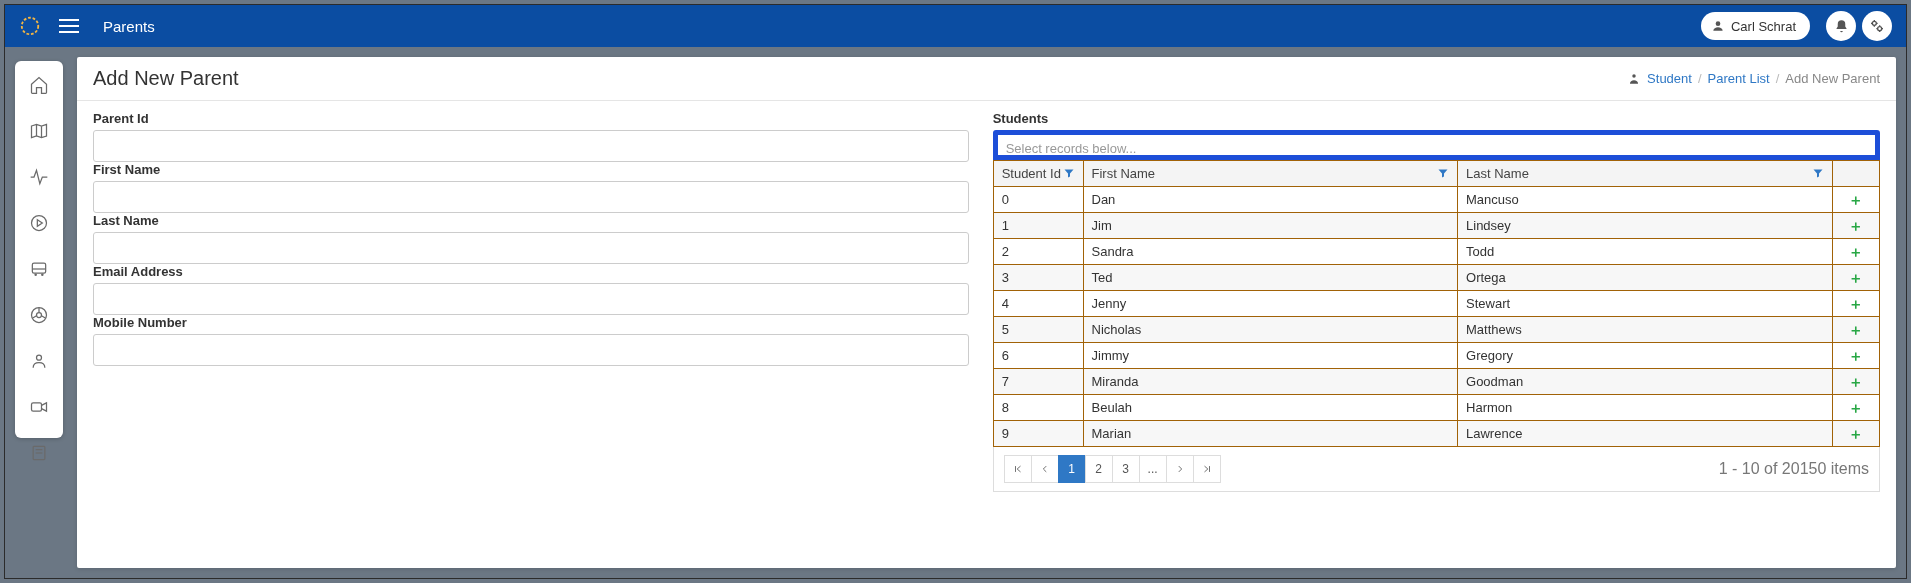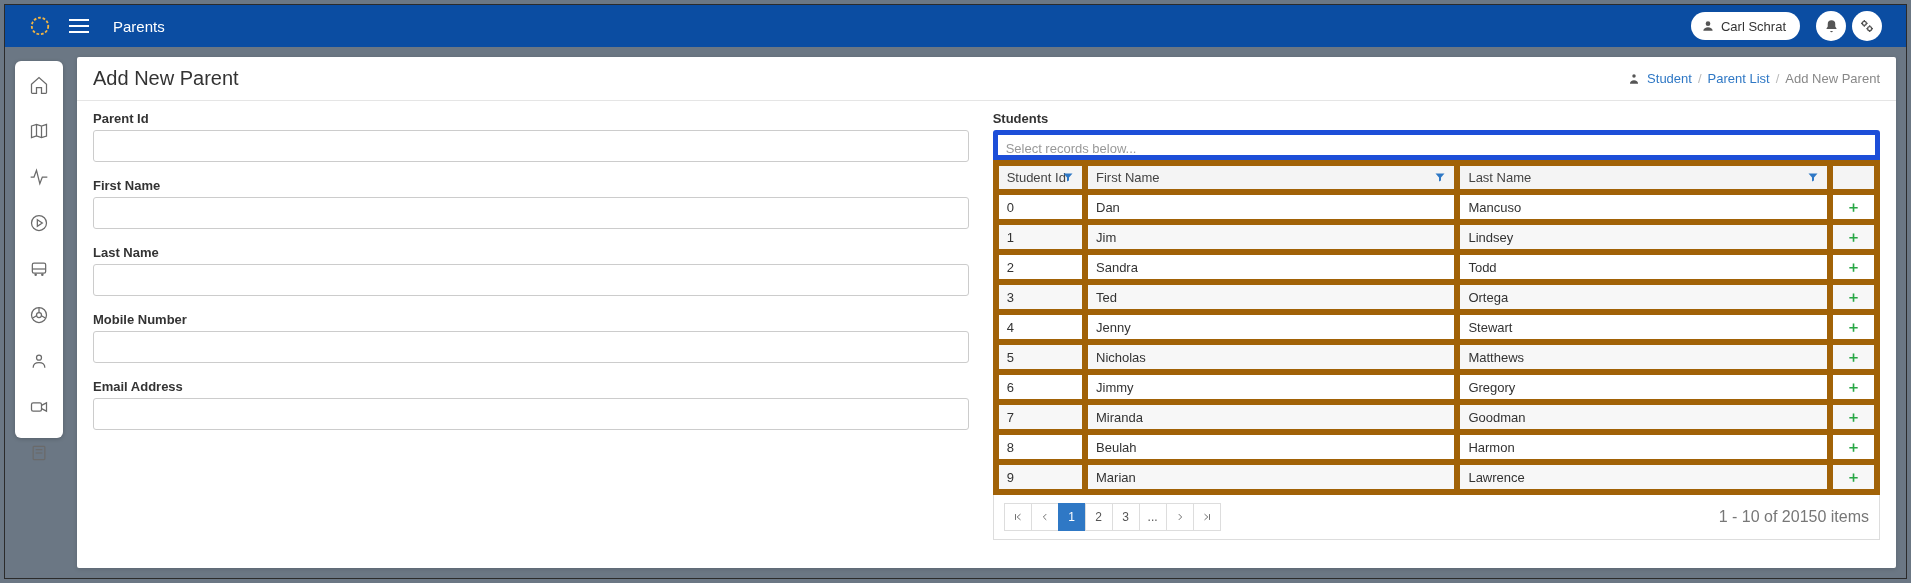--- a/index.html
+++ b/index.html
@@ -19,21 +19,21 @@
     background: #6b7784;
     border: 1px solid #2b2b2b;
   }
 
   
   .topbar {
     background: #0b4da2;
     height: 42px;
     display: flex;
     align-items: center;
-    padding: 0 24px;
+    padding: 0 14px;
     color: #fff;
   }
   .brand-logo {
     width: 22px; height: 22px;
     margin-right: 18px;
     display: flex; align-items: center; justify-content: center;
   }
   .hamburger {
     width: 20px; height: 14px;
     display: flex; flex-direction: column; justify-content: space-between;
@@ -111,21 +111,21 @@
   .crumbs a { color:#2f78c5; text-decoration:none; cursor:pointer; }
   .crumbs .sep { color:#bbb; }
   .crumb-icon { color:#555; display:inline-flex; }
 
   .content-body {
     display:flex;
     padding: 10px 16px 14px 16px;
     gap: 24px;
   }
   .form-col { flex: 0 0 49%; }
-  .form-group { margin-bottom: 16px; }
+  .form-group { }
   .form-group label { display:block; font-weight:600; font-size:13px; margin-bottom:4px; color:#333; }
   .form-group input {
     width:100%;
     height:32px;
     border:1px solid #ccc;
     border-radius:3px;
     padding: 4px 8px;
     font-size:13px;
   }
 
@@ -140,21 +140,21 @@
     font-size:13px;
     cursor:text;
   }
   table.grid {
     width:100%;
     border-collapse:collapse;
     table-layout:fixed;
     font-size:13px;
   }
   table.grid th, table.grid td {
-    border:6px solid #a16207;
+    border:1px solid #a16207;
     padding:4px 8px;
     text-align:left;
     height:26px;
     white-space:nowrap;
     overflow:hidden;
   }
   table.grid th {
     background:#f4f4f4;
     font-weight:400;
     color:#444;
@@ -351,25 +351,25 @@
         </div>
         <div class="form-group">
           <label>First Name</label>
           <input type="text" value="" style="">
         </div>
         <div class="form-group">
           <label>Last Name</label>
           <input type="text" value="" style="">
         </div>
         <div class="form-group">
-          <label>Mobile Number</label>
+          <label>Email Address</label>
           <input type="text" value="" style="">
         </div>
         <div class="form-group">
-          <label>Email Address</label>
+          <label>Mobile Number</label>
           <input type="text" value="" style="">
         </div>
       </div>
 
       <div class="students-col">
         <span class="slabel">Students</span>
         <div class="select-records">Select records below...</div>
         <table class="grid">
           <thead>
             <tr>

